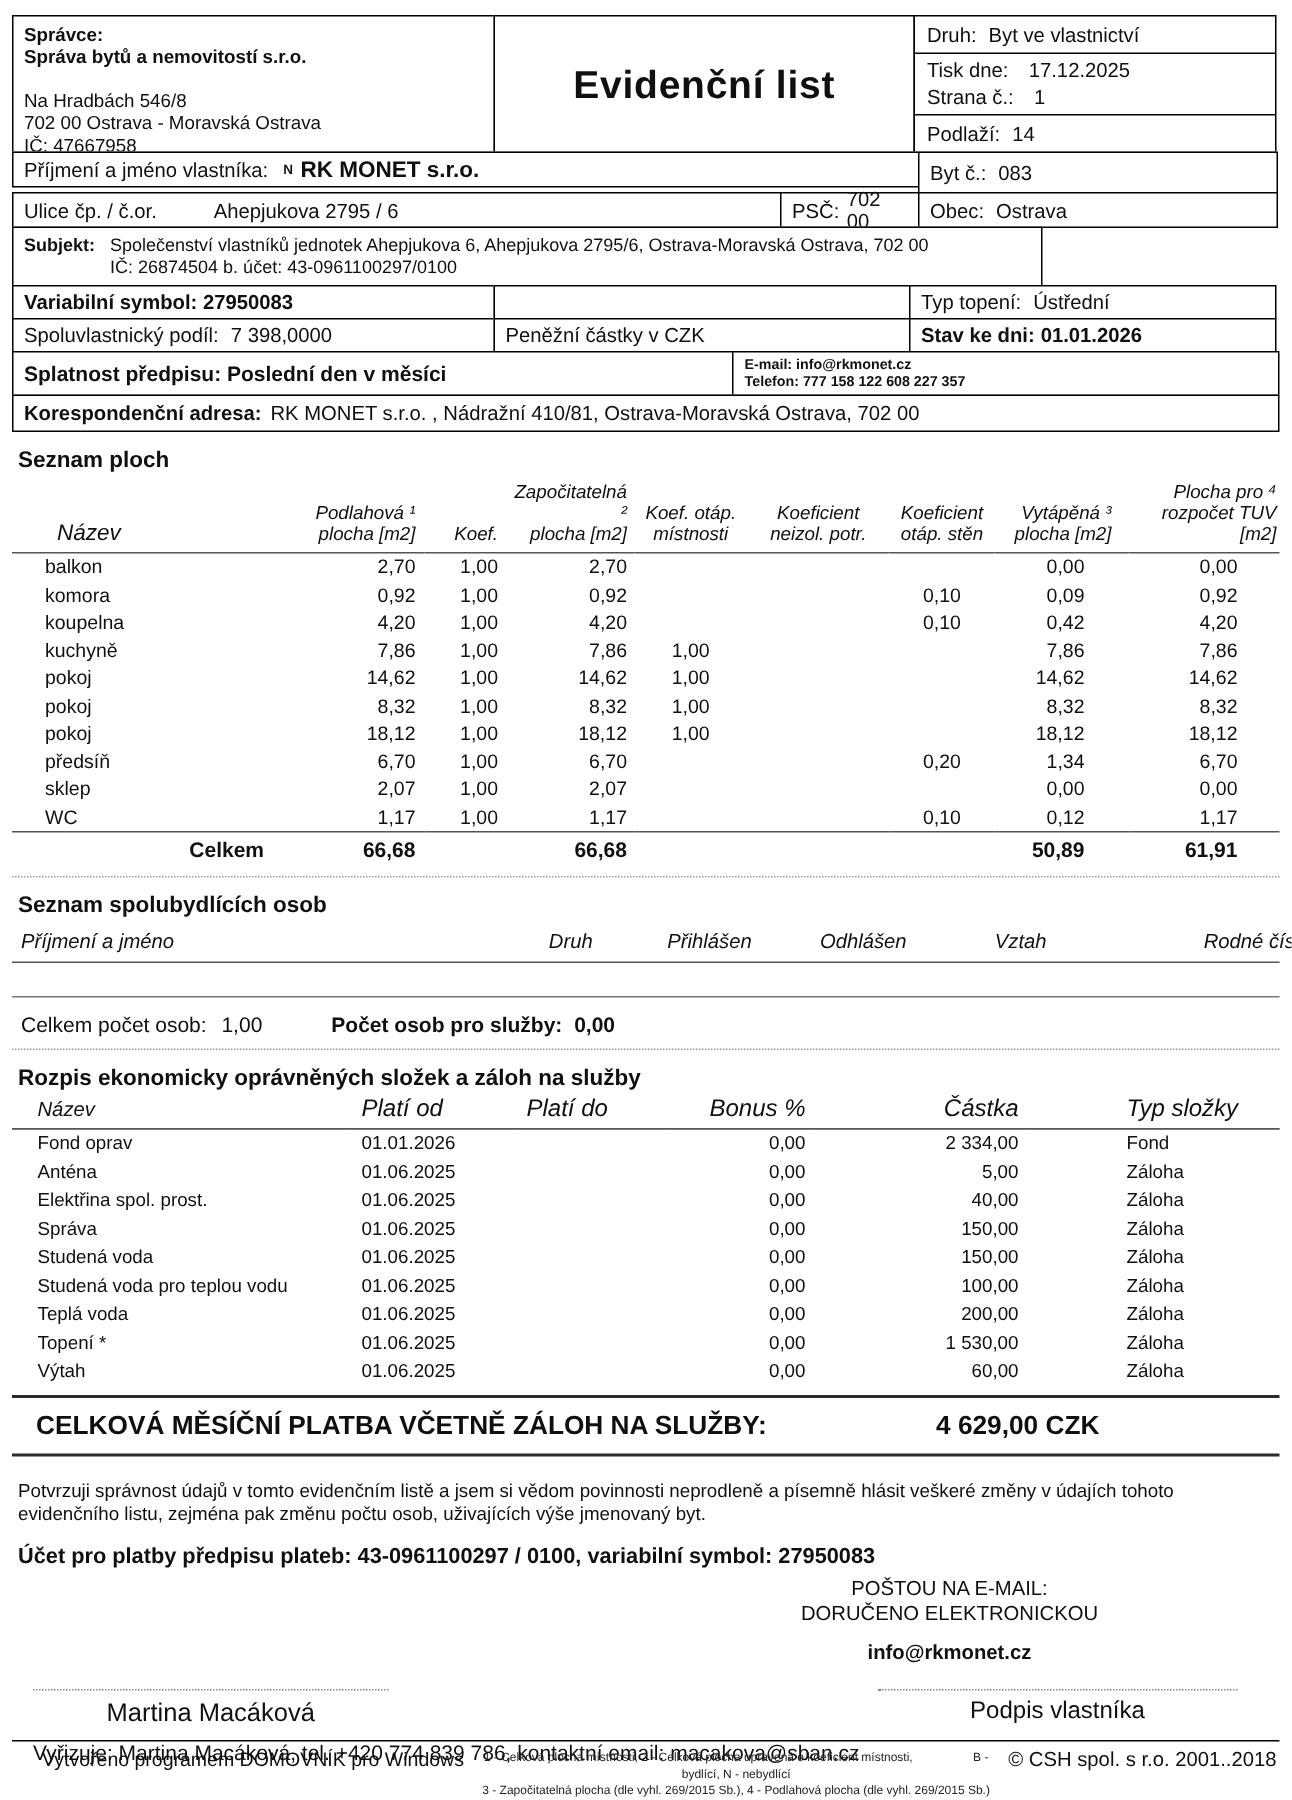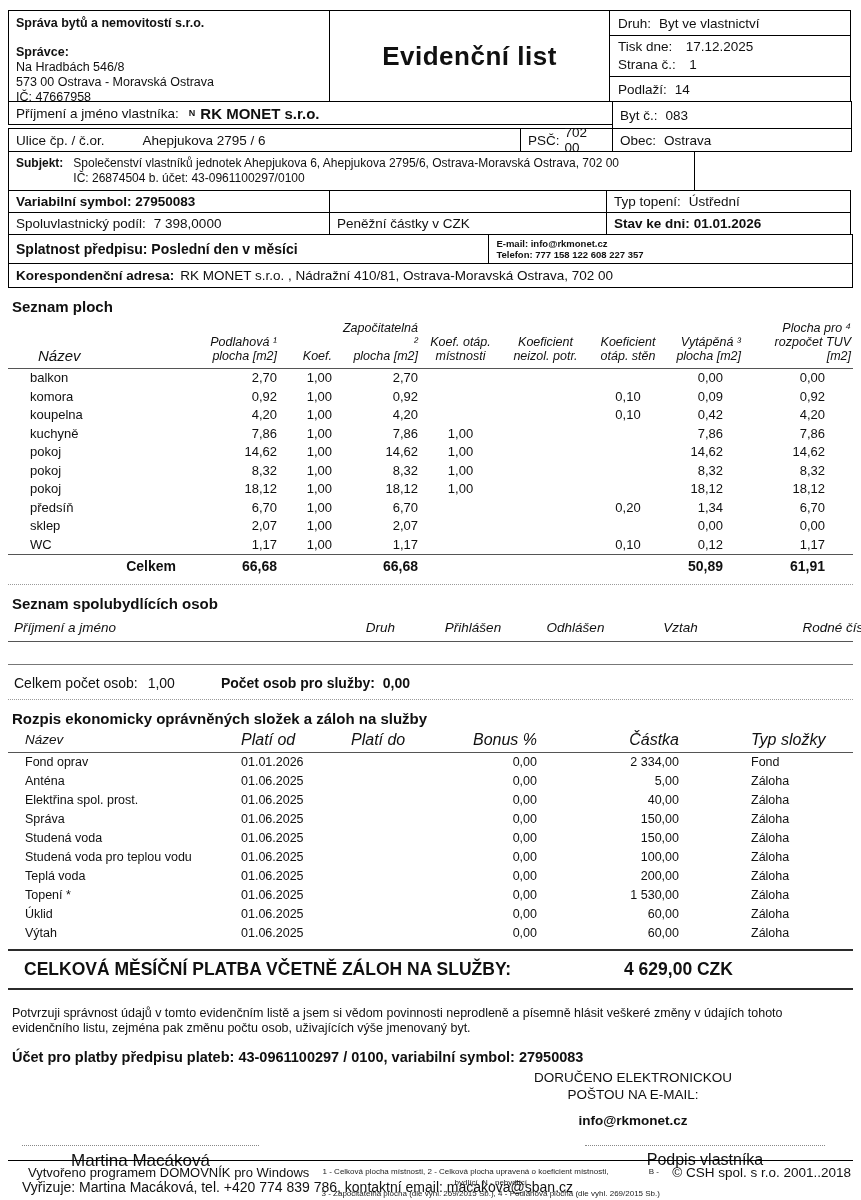--- a/index.html
+++ b/index.html
@@ -116,24 +116,24 @@
   .footer .fr{font-size:13.5px;white-space:nowrap;margin-right:2px;}
 </style>
 </head>
 <body>
 
 <div class="page">
 
   <div class="stack">
     <div class="row">
       <div class="cell spravce">
+        <div class="b">Správce:</div>
         <div class="b nm">Správa bytů a nemovitostí s.r.o.</div>
-        <div class="b">Správce:</div>
         <div>Na Hradbách 546/8</div>
-        <div>573 00  Ostrava - Moravská Ostrava</div>
+        <div>702 00  Ostrava - Moravská Ostrava</div>
         <div>IČ:   47667958</div>
       </div>
       <div class="cell title-cell">Evidenční list</div>
       <div class="meta-col">
         <div class="meta-row kv">
           <span>Druh:</span>
           <span class="v">Byt ve vlastnictví</span>
         </div>
         <div class="meta-row two">
           <span>
@@ -505,28 +505,20 @@
 
         <tr>
           <td class="c0">Topení *</td>
           <td class="c1">01.06.2025</td>
           <td class="c2"></td>
           <td class="c3">0,00</td>
           <td class="c4">1 530,00</td>
           <td class="c5">Záloha</td>
         </tr>
 
-        <tr>
-          <td class="c0">Úklid</td>
-          <td class="c1">01.06.2025</td>
-          <td class="c2"></td>
-          <td class="c3">0,00</td>
-          <td class="c4">60,00</td>
-          <td class="c5">Záloha</td>
-        </tr>
 
         <tr>
           <td class="c0">Výtah</td>
           <td class="c1">01.06.2025</td>
           <td class="c2"></td>
           <td class="c3">0,00</td>
           <td class="c4">60,00</td>
           <td class="c5">Záloha</td>
         </tr>
       </tbody>
@@ -535,22 +527,22 @@
   <div class="total-band">
     <span class="lbl">CELKOVÁ MĚSÍČNÍ PLATBA VČETNĚ ZÁLOH NA SLUŽBY:</span>
     <span class="val">4 629,00 CZK</span>
   </div>
 
   <p class="decl">Potvrzuji správnost údajů v tomto evidenčním listě a jsem si vědom povinnosti neprodleně a písemně hlásit veškeré změny v údajích tohoto evidenčního listu, zejména pak změnu počtu osob, uživajících výše jmenovaný byt.</p>
 
   <div class="ucet">Účet pro platby předpisu plateb: 43-0961100297 / 0100, variabilní symbol: 27950083</div>
 
   <div class="delivery">
+    <div>POŠTOU NA E-MAIL:</div>
     <div>DORUČENO ELEKTRONICKOU</div>
-    <div>POŠTOU NA E-MAIL:</div>
     <div class="mail">info@rkmonet.cz</div>
   </div>
 
   <div class="sig-row">
     <div class="sig left">
       <span>Martina Macáková</span>
     </div>
     <div class="sig right">
       <span>Podpis vlastníka</span>
     </div>

